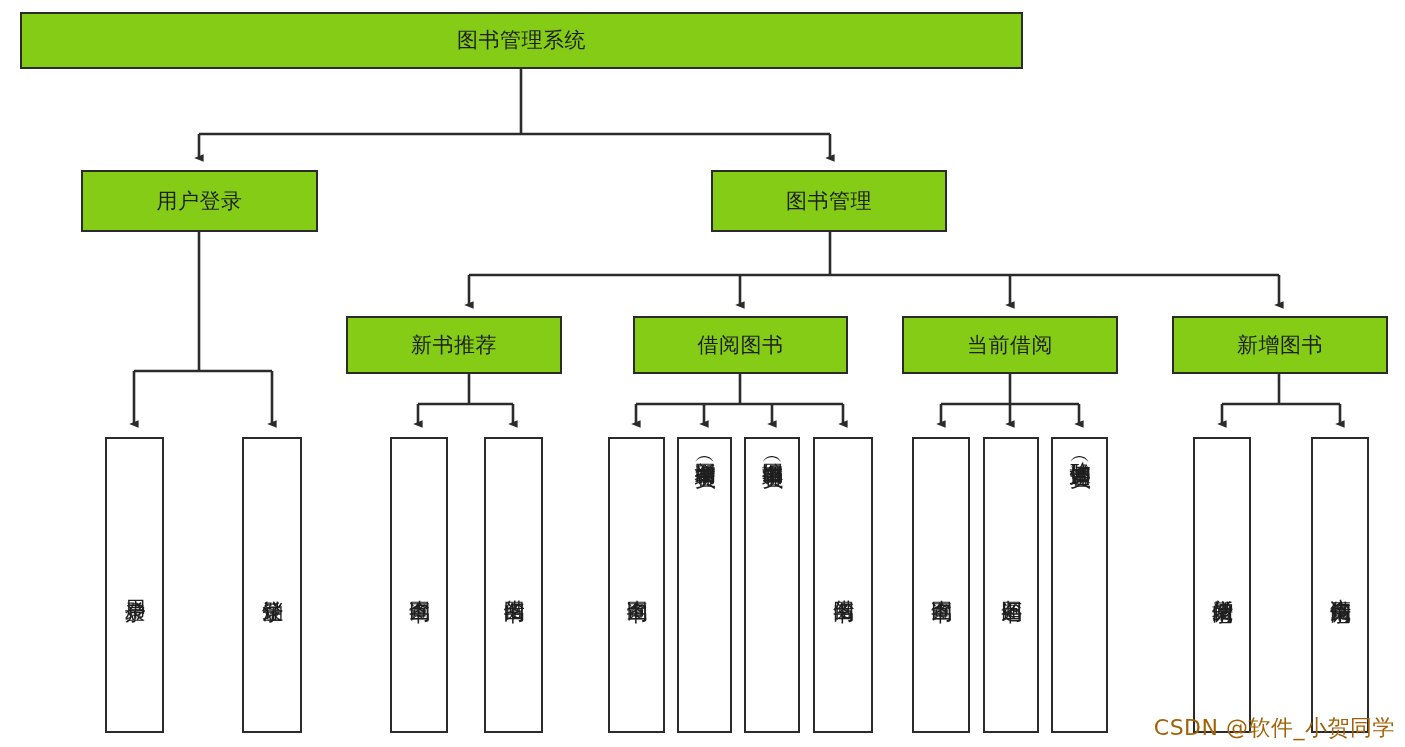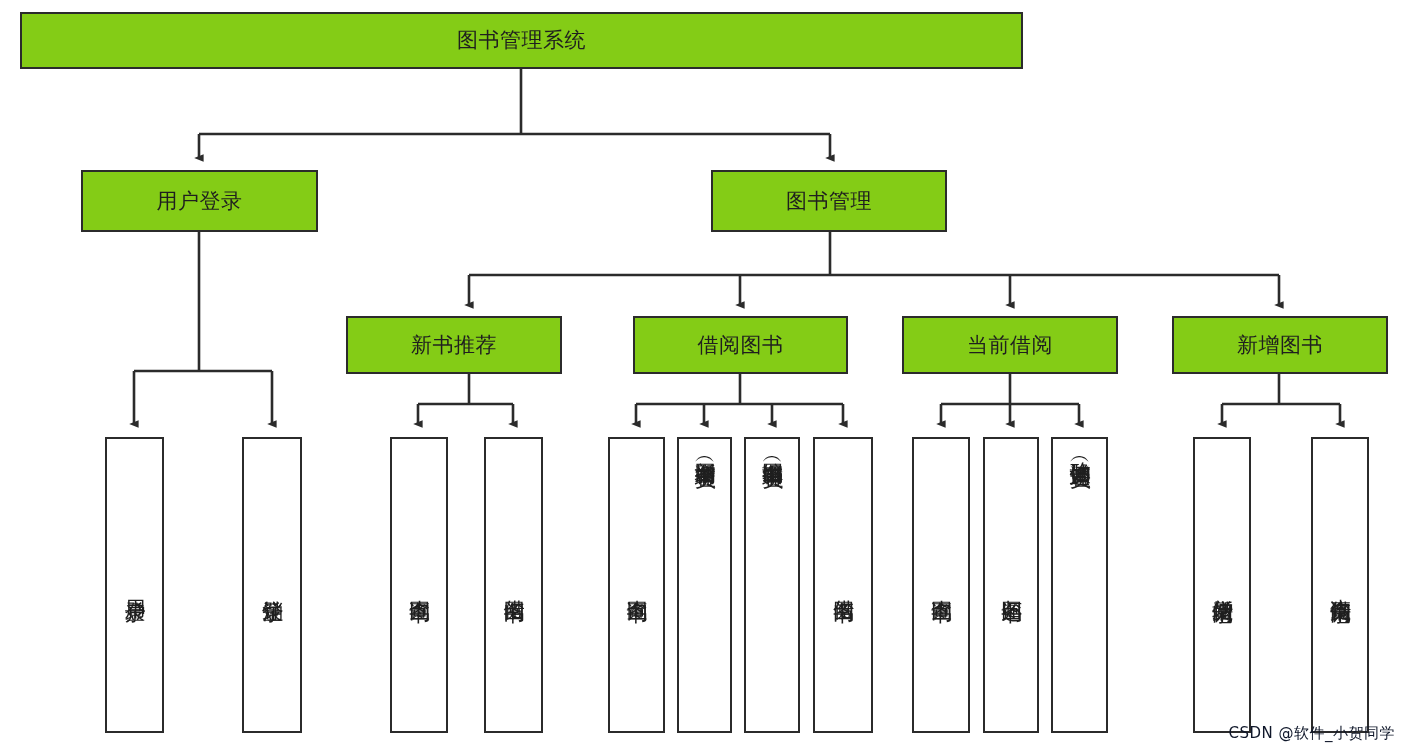--- a/index.html
+++ b/index.html
@@ -47,22 +47,22 @@
     letter-spacing:1px;
     color:#1f1f1f;
     white-space:nowrap;
   }
   .leaf.center{align-items:center;padding-top:0;}
   #edges{position:absolute;left:0;top:0;width:1405px;height:747px;pointer-events:none;}
   #watermark{
     position:absolute;
     right:10px;
     bottom:4px;
-    font-size:15px;
-    color:#0f172a;
+    font-size:22px;
+    color:#a16207;
     letter-spacing:0.5px;
     white-space:nowrap;
   }
 </style>
 </head>
 <body>
 
 <div id="diagram">
 
   <svg id="edges" viewBox="0 0 1405 747" xmlns="http://www.w3.org/2000/svg">

